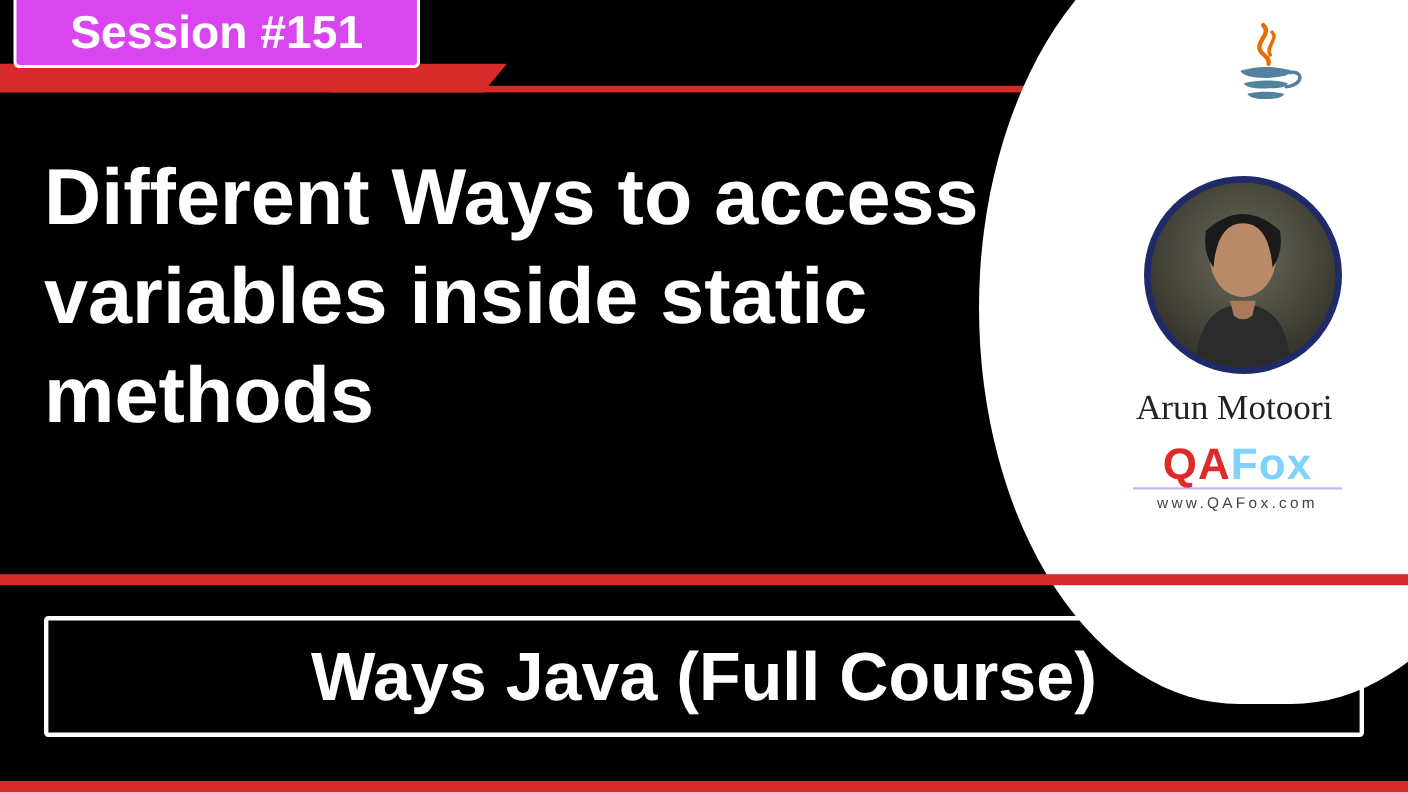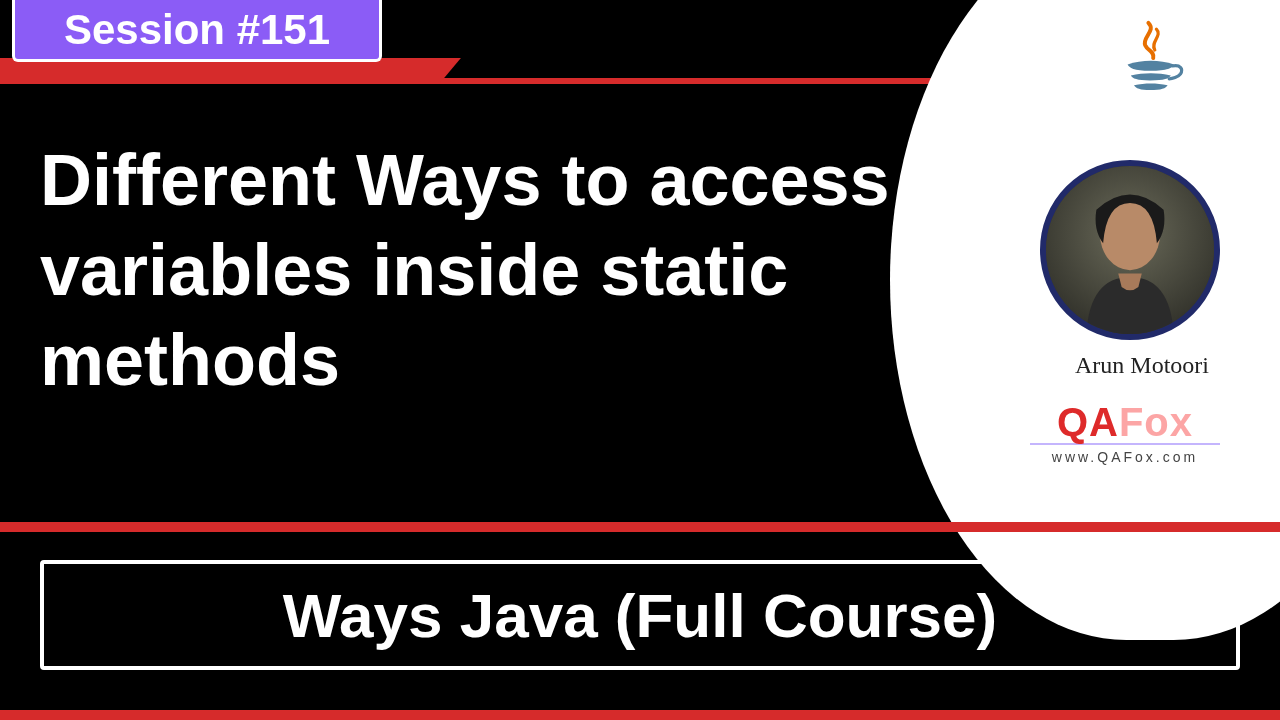--- a/index.html
+++ b/index.html
@@ -12,21 +12,21 @@
     position: relative;
   }
 
   
   .session-header {
     position: absolute;
     top: 0;
     left: 12px;
     width: 370px;
     height: 62px;
-    background: #8b5cf6;
+    background: #d946ef;
     border: 3px solid #fff;
     border-top: none;
     border-radius: 0 0 6px 6px;
     display: flex;
     align-items: center;
     justify-content: center;
     z-index: 6;
   }
   .session-header span {
     color: #fff;
@@ -116,41 +116,41 @@
     display:flex;
     align-items:center;
     justify-content:center;
     overflow:hidden;
   }
   .avatar-wrap svg { width: 100%; height: 100%; }
 
   .author-name {
     position: absolute;
     top: 352px;
-    right: 38px;
+    right: 58px;
     width: 200px;
     text-align: center;
     color: #222;
     font-family: Georgia, serif;
-    font-size: 24px;
+    font-size: 32px;
     z-index: 7;
   }
 
   
   .qafox {
     position: absolute;
     top: 400px;
     right: 60px;
     width: 190px;
     text-align: center;
     z-index: 7;
   }
   .qafox-main { font-size: 40px; font-weight: 800; letter-spacing: 1px; }
   .qafox-main .qa { color: #de2a2a; }
-  .qafox-main .fox { color: #fca5a5; }
+  .qafox-main .fox { color: #7dd3fc; }
   .qafox-sub {
     font-size: 14px;
     letter-spacing: 3px;
     color: #444;
     border-top: 2px solid #c4b5fd;
     padding-top: 4px;
     margin-top: -2px;
   }
 
   

